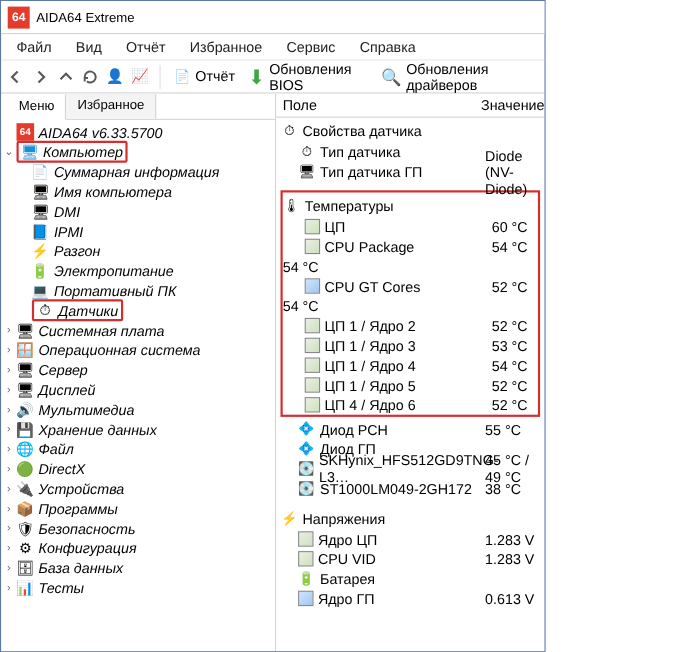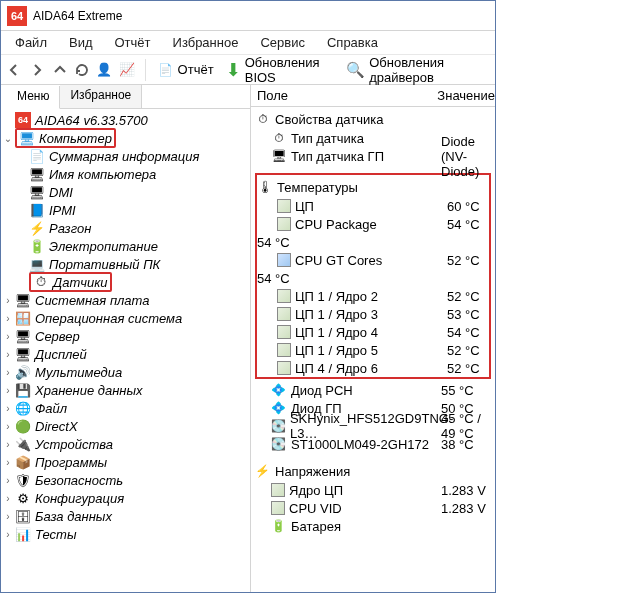--- a/index.html
+++ b/index.html
@@ -336,21 +336,20 @@
               <span class="sm-ico">💠</span>
               <span>Диод PCH</span>
             </div>
             <div class="rcol2">55 °C</div>
           </div>
           <div class="row">
             <div class="rcol1">
               <span class="sm-ico">💠</span>
               <span>Диод ГП</span>
             </div>
-            <div class="rcol2">50 °C</div>
           </div>
           <div class="row">
             <div class="rcol1">
               <span class="sm-ico">💽</span>
               <span>SKHynix_HFS512GD9TNG-L3…</span>
             </div>
             <div class="rcol2">45 °C / 49 °C</div>
           </div>
           <div class="row">
             <div class="rcol1">
@@ -381,16 +380,23 @@
               <span>CPU VID</span>
             </div>
             <div class="rcol2">1.283 V</div>
           </div>
           <div class="row">
             <div class="rcol1">
               <span class="sm-ico">🔋</span>
               <span>Батарея</span>
             </div>
           </div>
+          <div class="row">
+            <div class="rcol1">
+              <span class="chip blue"></span>
+              <span>Ядро ГП</span>
+            </div>
+            <div class="rcol2">0.613 V</div>
+          </div>
         </div>
     </div>
   </div>
 </div>
 
 </body></html>

